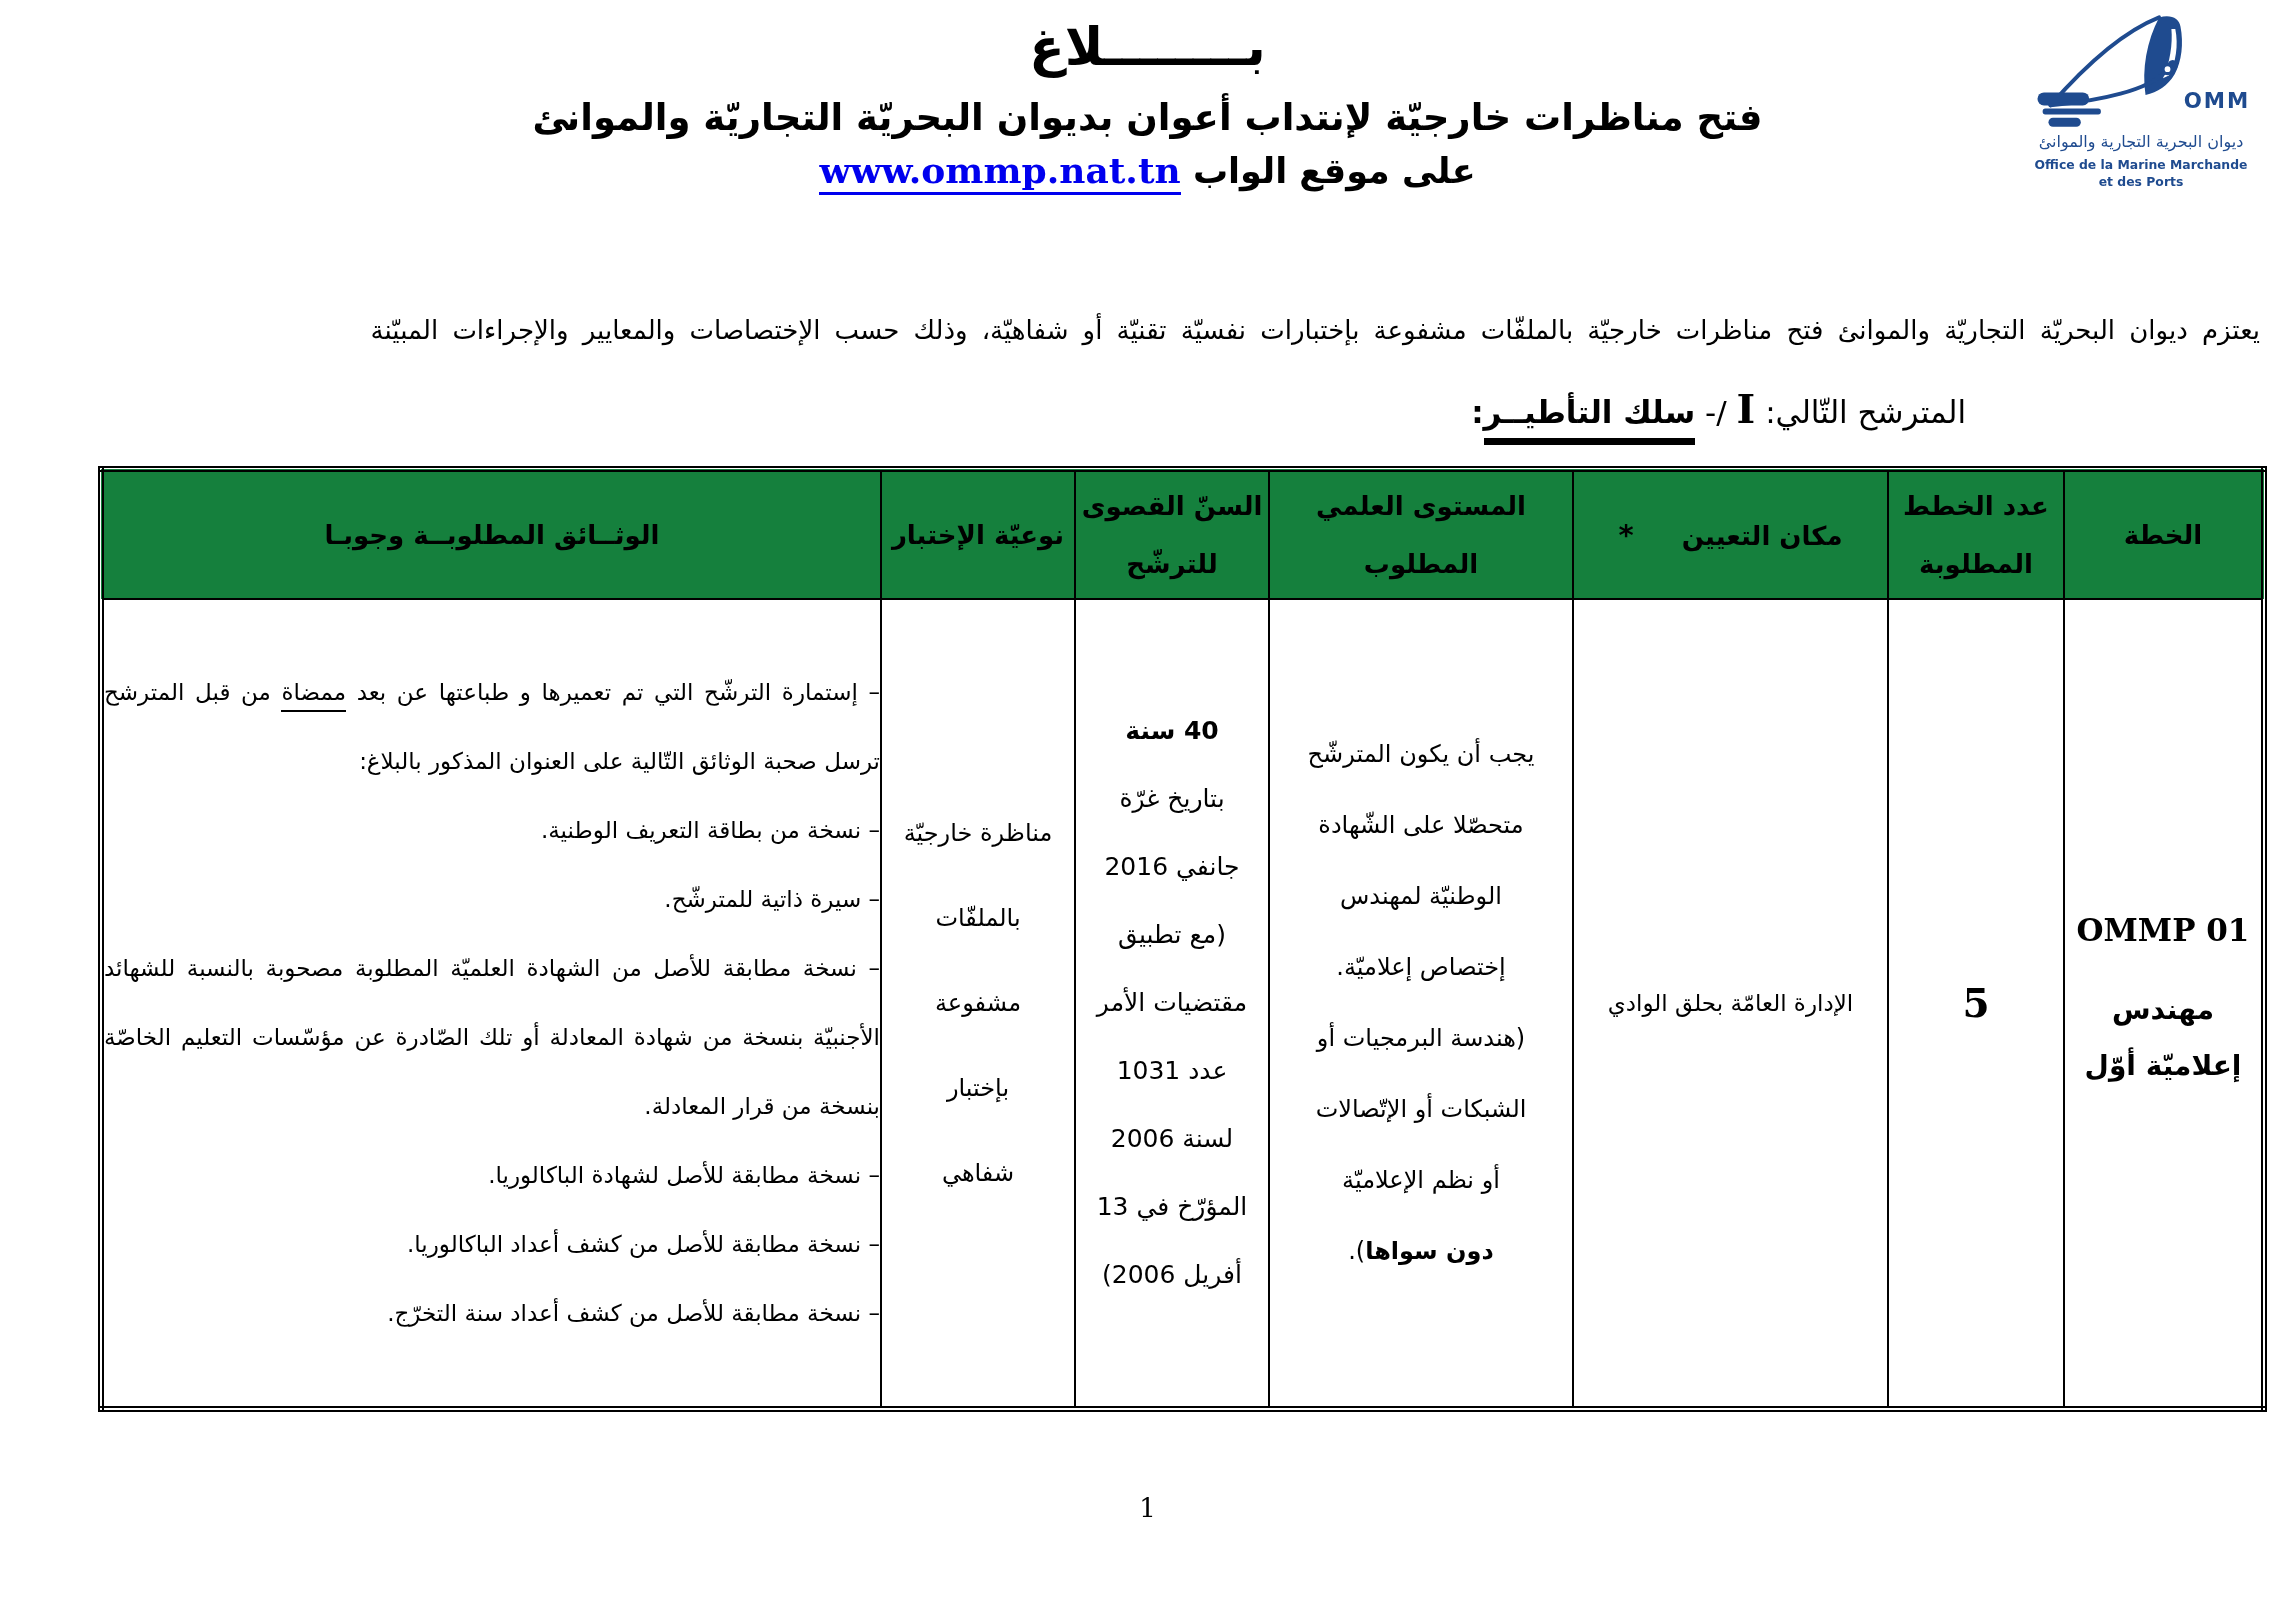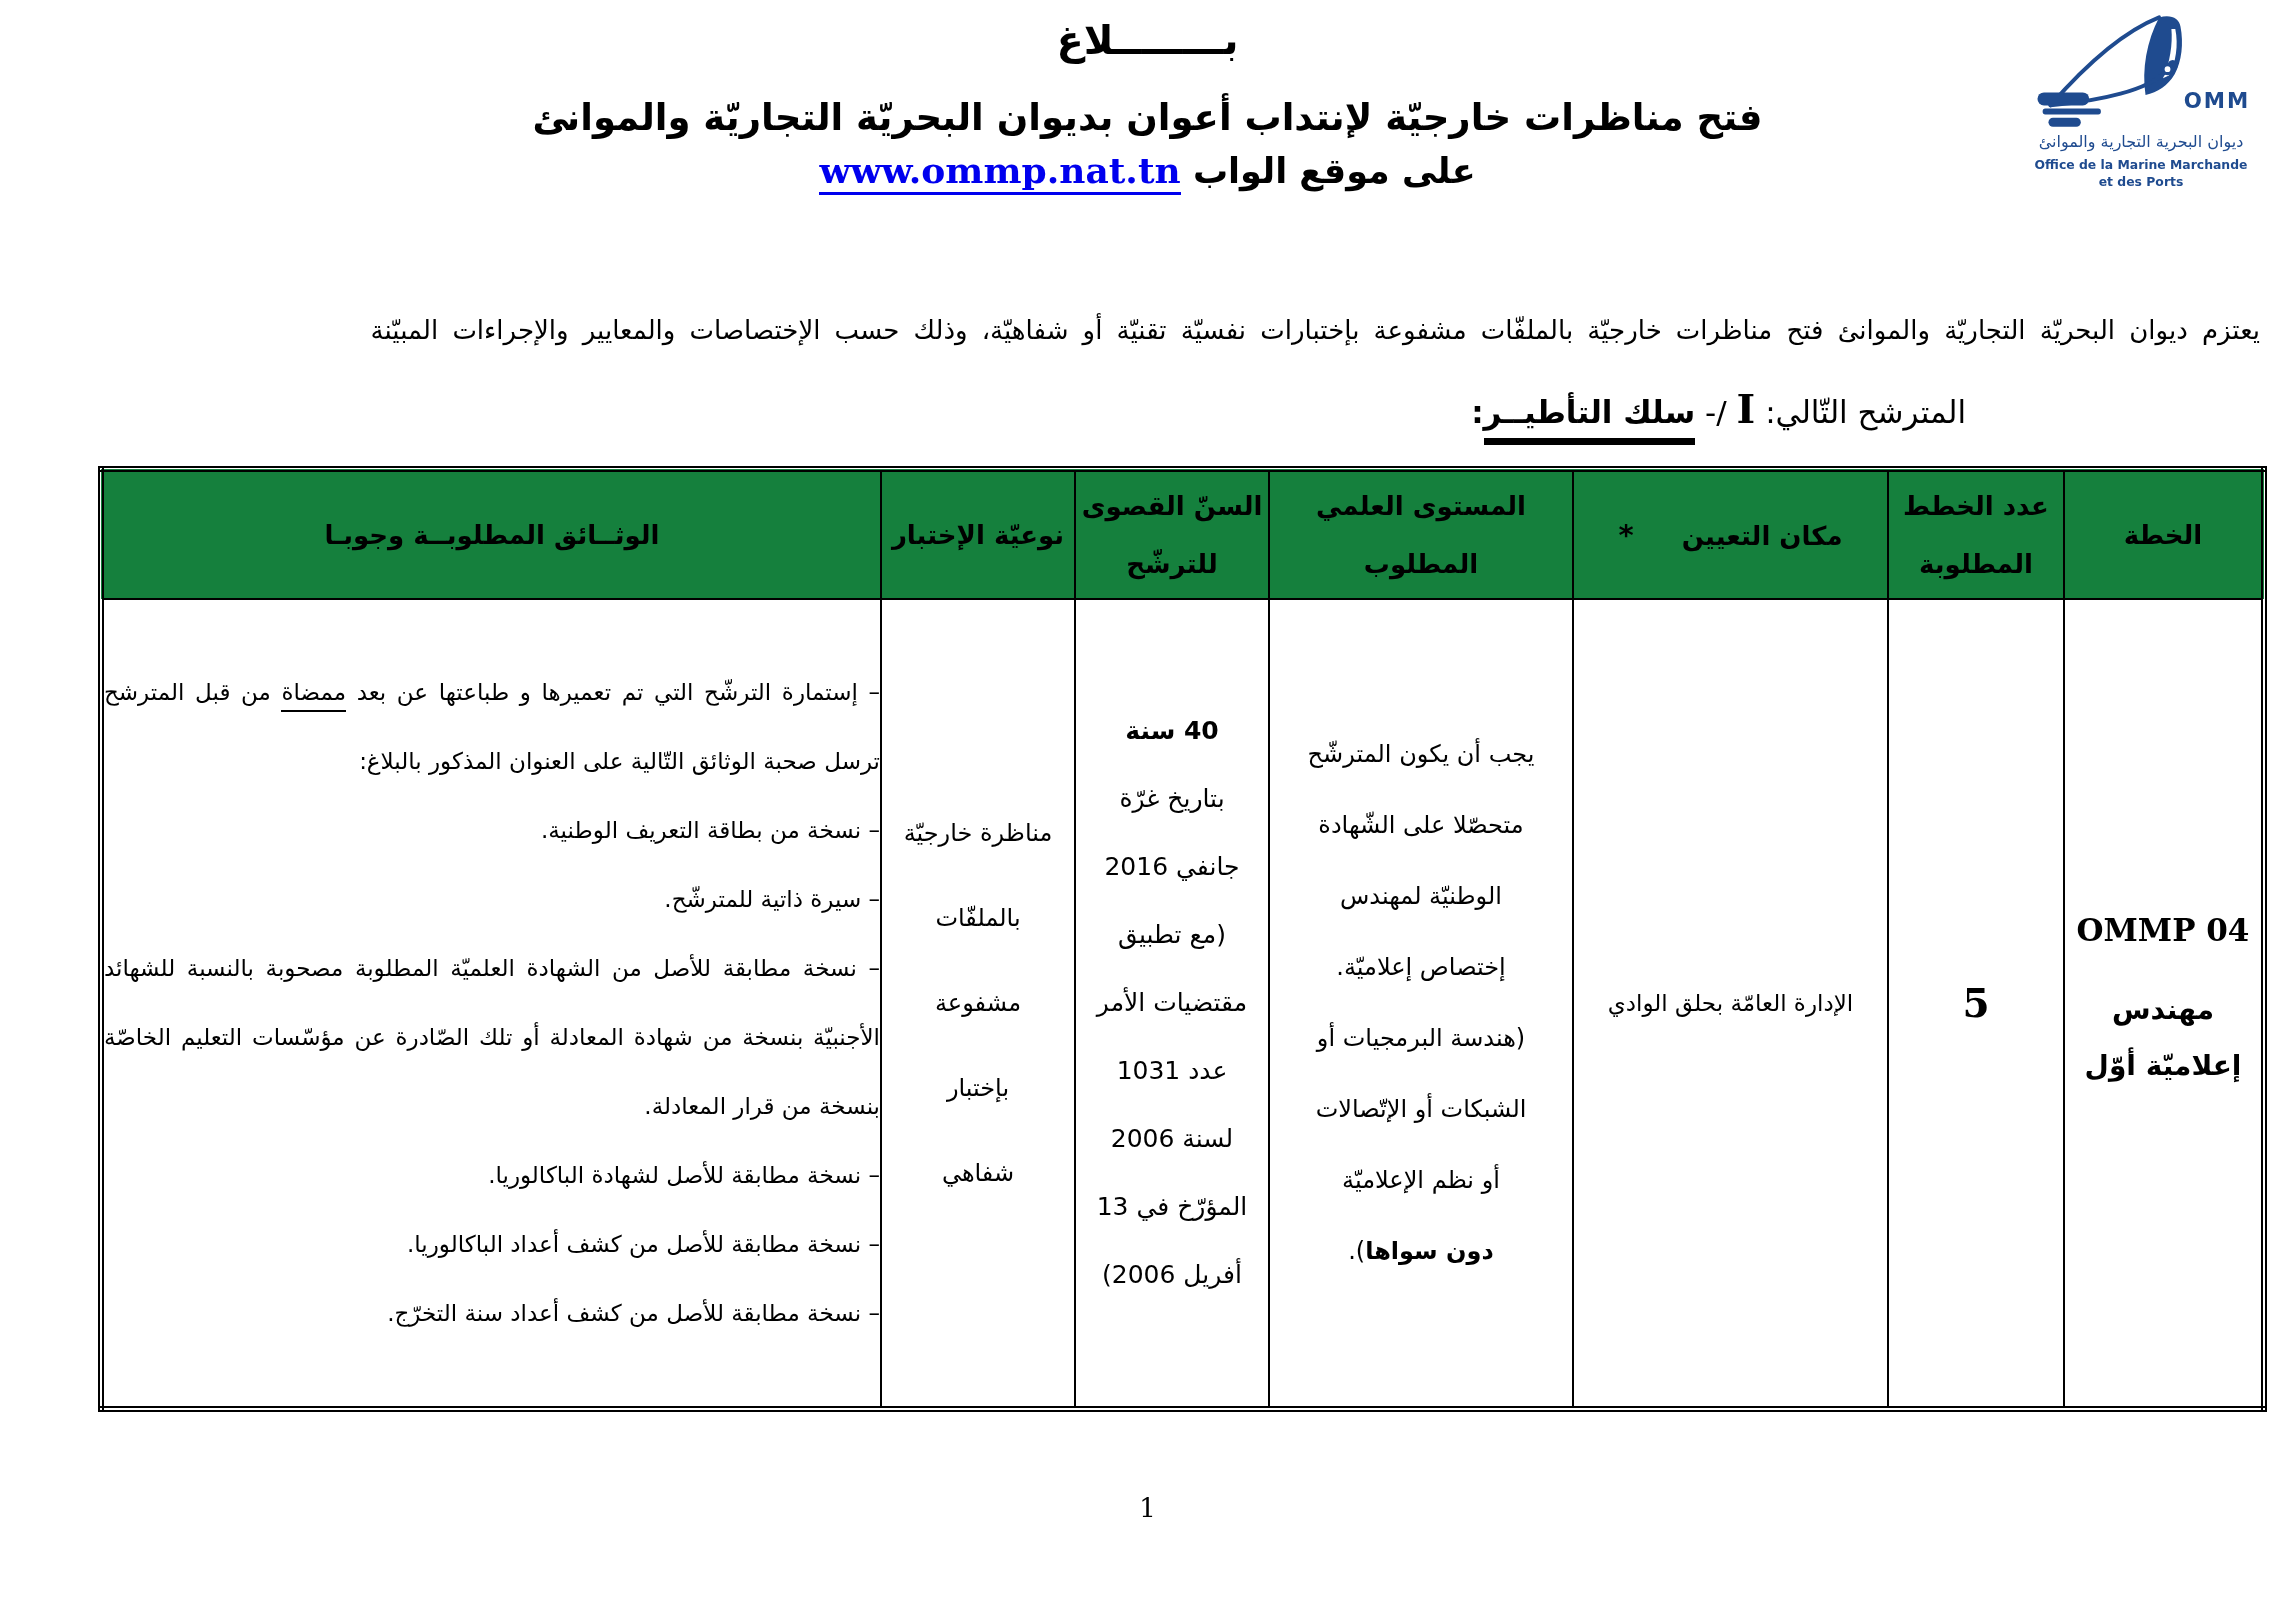--- a/index.html
+++ b/index.html
@@ -2,21 +2,21 @@
 <html lang="ar" style="font-size:10.5px"><head>
 <meta charset="utf-8">
 <style>
   html,body { margin:0; padding:0; background:#e8e8e8; }
   .page {
     position:relative; width:2295px; height:1622px; background:#ffffff;
     font-family:"DejaVu Sans", sans-serif; color:#000; overflow:hidden;
   }
   
   .title-line { position:absolute; left:0; width:100%; text-align:center; direction:rtl; }
-  .title-main  { top:17px;  font-size:40px; font-weight:bold; }
+  .title-main  { top:17px;  font-size:52px; font-weight:bold; }
   .title-sub   { top:96px; font-size:37px; font-weight:bold; }
   .title-site  { top:149px; font-size:35px; font-weight:bold; }
   .site-url {
     font-family:"DejaVu Serif", serif; font-size:36px; font-weight:bold;
     color:#0000ee; border-bottom:3.3px solid #0000ee; padding-bottom:1.3px;
     text-decoration:none; direction:ltr; unicode-bidi:embed;
   }
   
   .intro {
     position:absolute; top:315px; right:35px; left:13px; direction:rtl;
@@ -143,21 +143,21 @@
           <div class="hline">نوعيّة الإختبار</div>
         </th>
         <th>
           <div class="hline">الوثــائق المطلوبــة وجوبـا</div>
         </th>
       </tr>
     </thead>
     <tbody>
       <tr>
         <td class="bottom-thick">
-          <div class="plan-code">OMMP 04</div>
+          <div class="plan-code">OMMP 01</div>
           <div class="plan-line">مهندس</div>
           <div class="plan-line">إعلاميّة أوّل</div>
         </td>
         <td class="bottom-thick count-cell">5</td>
         <td class="bottom-thick loc-cell">الإدارة العامّة بحلق الوادي</td>
         <td class="bottom-thick level-cell">
           <div>يجب أن يكون المترشّح</div>
           <div>متحصّلا على الشّهادة</div>
           <div>الوطنيّة لمهندس</div>
           <div>إختصاص إعلاميّة.</div>

